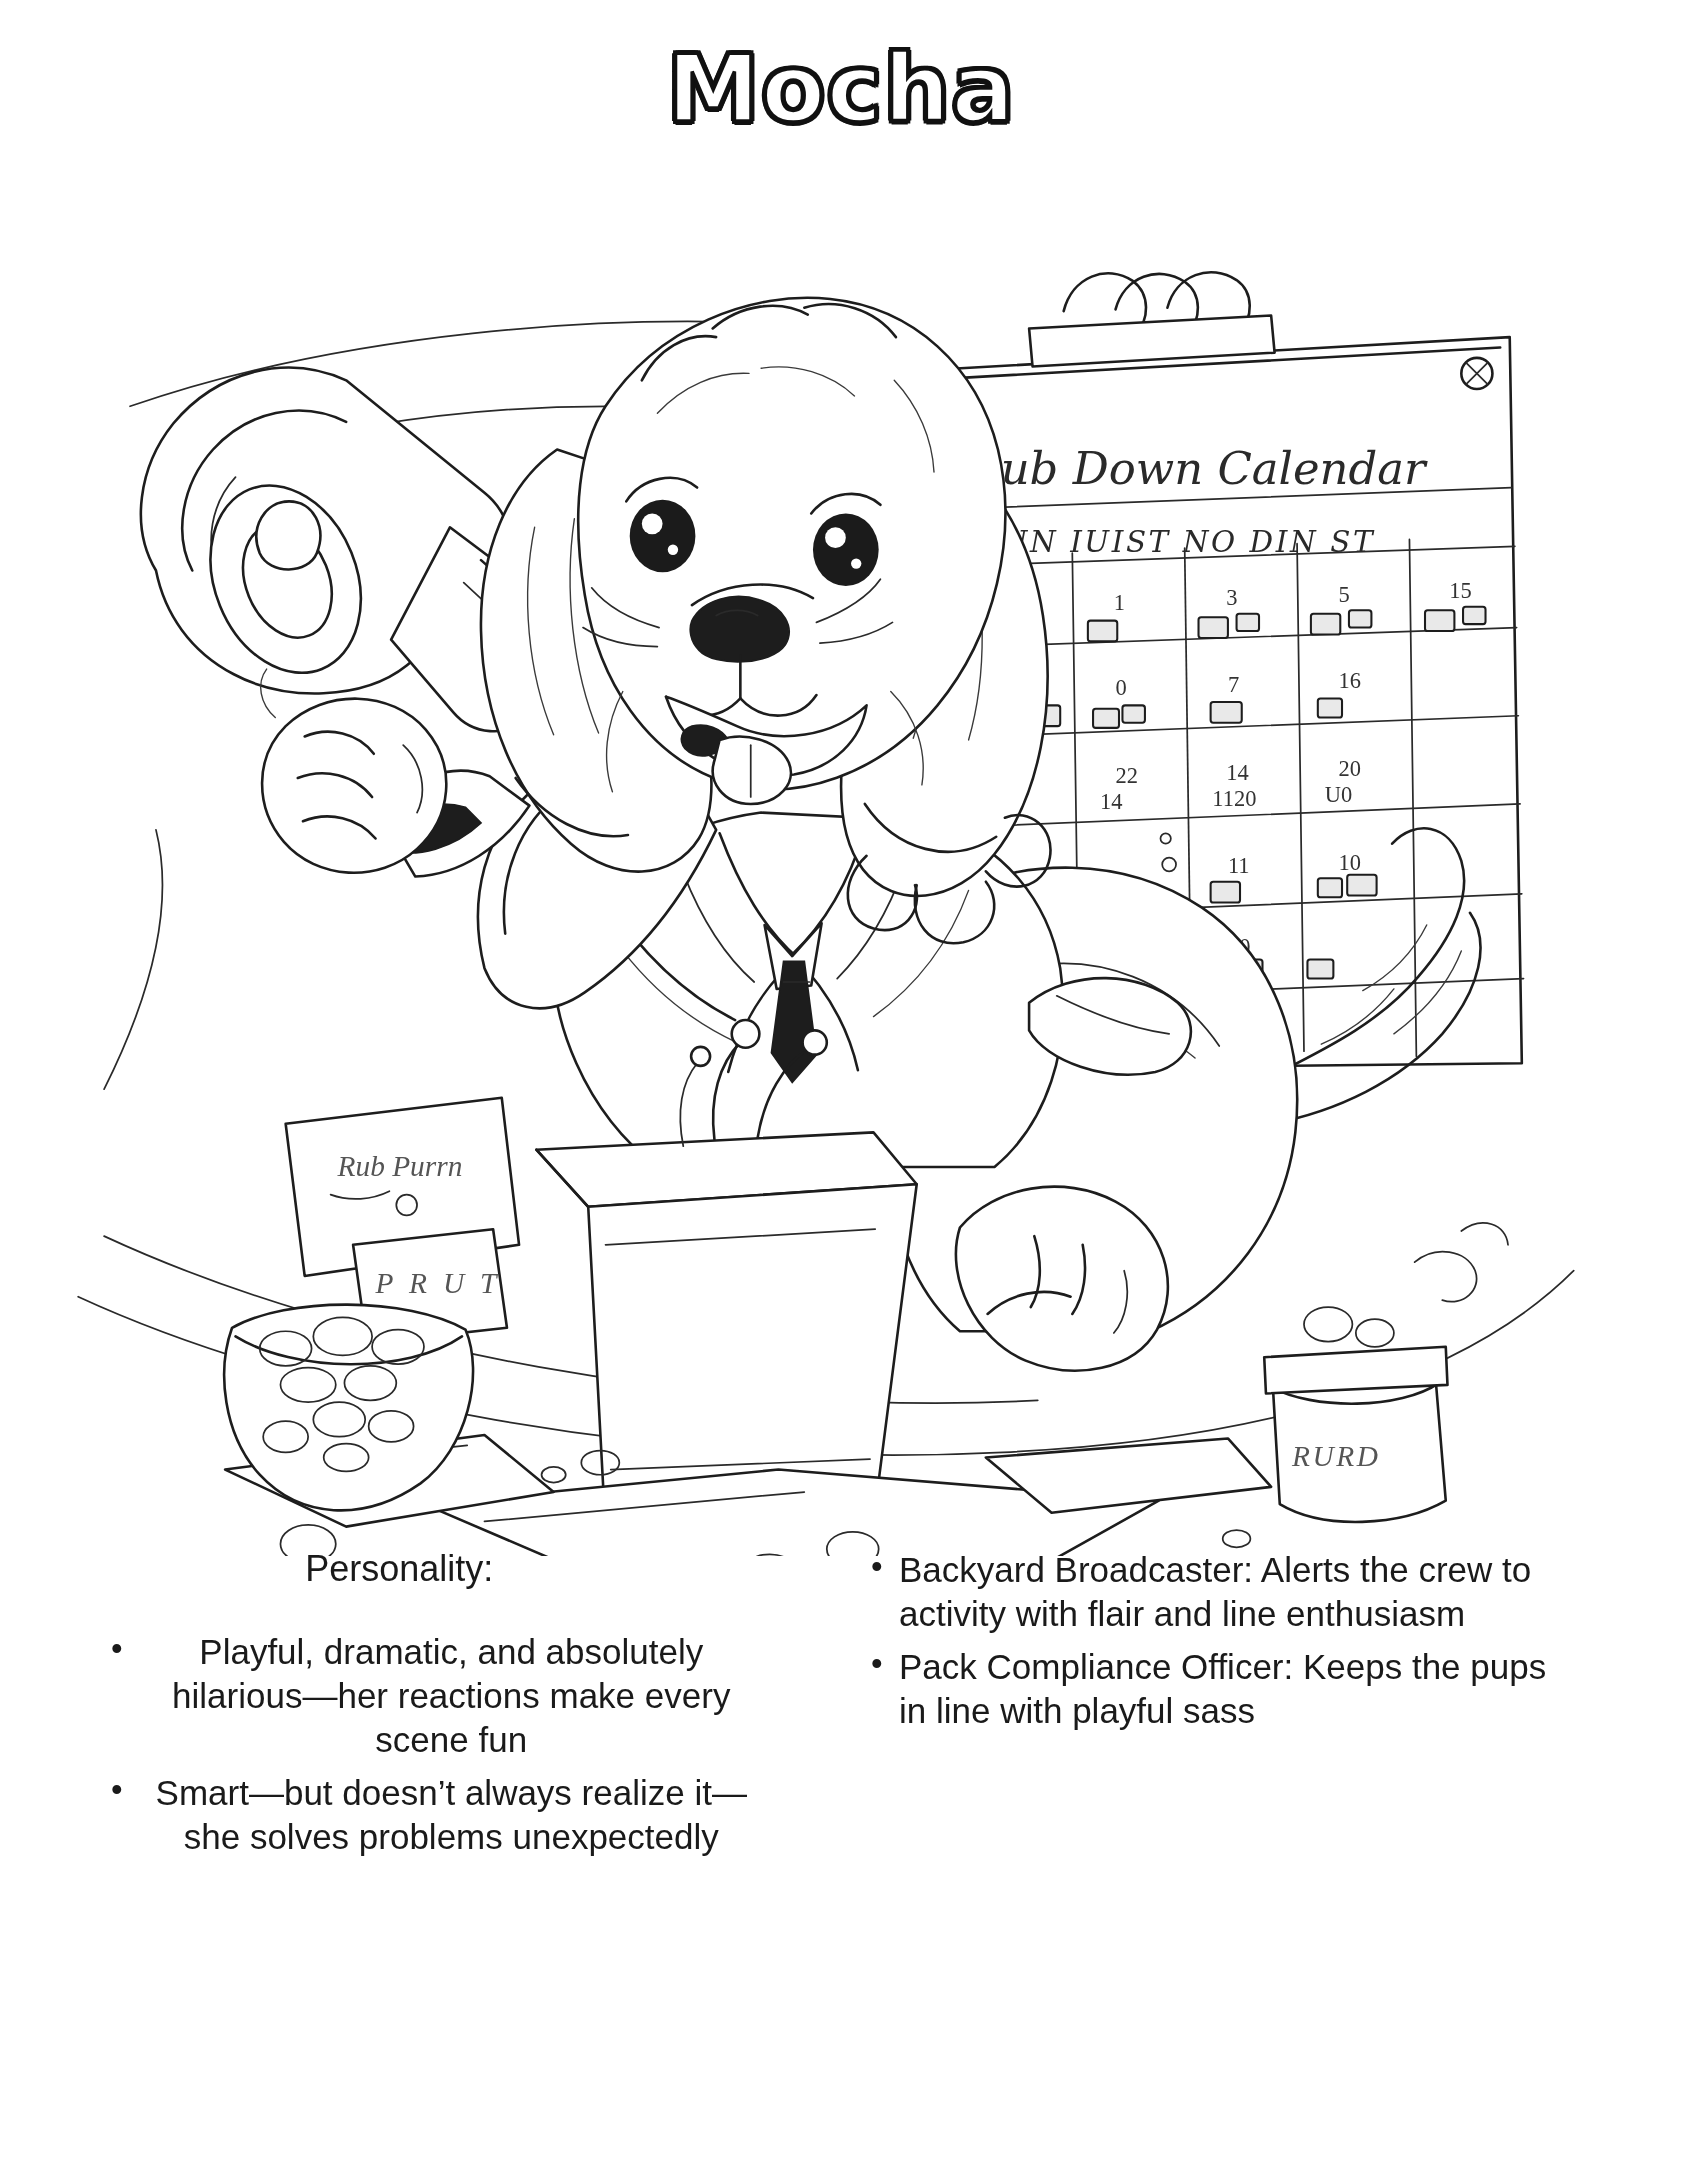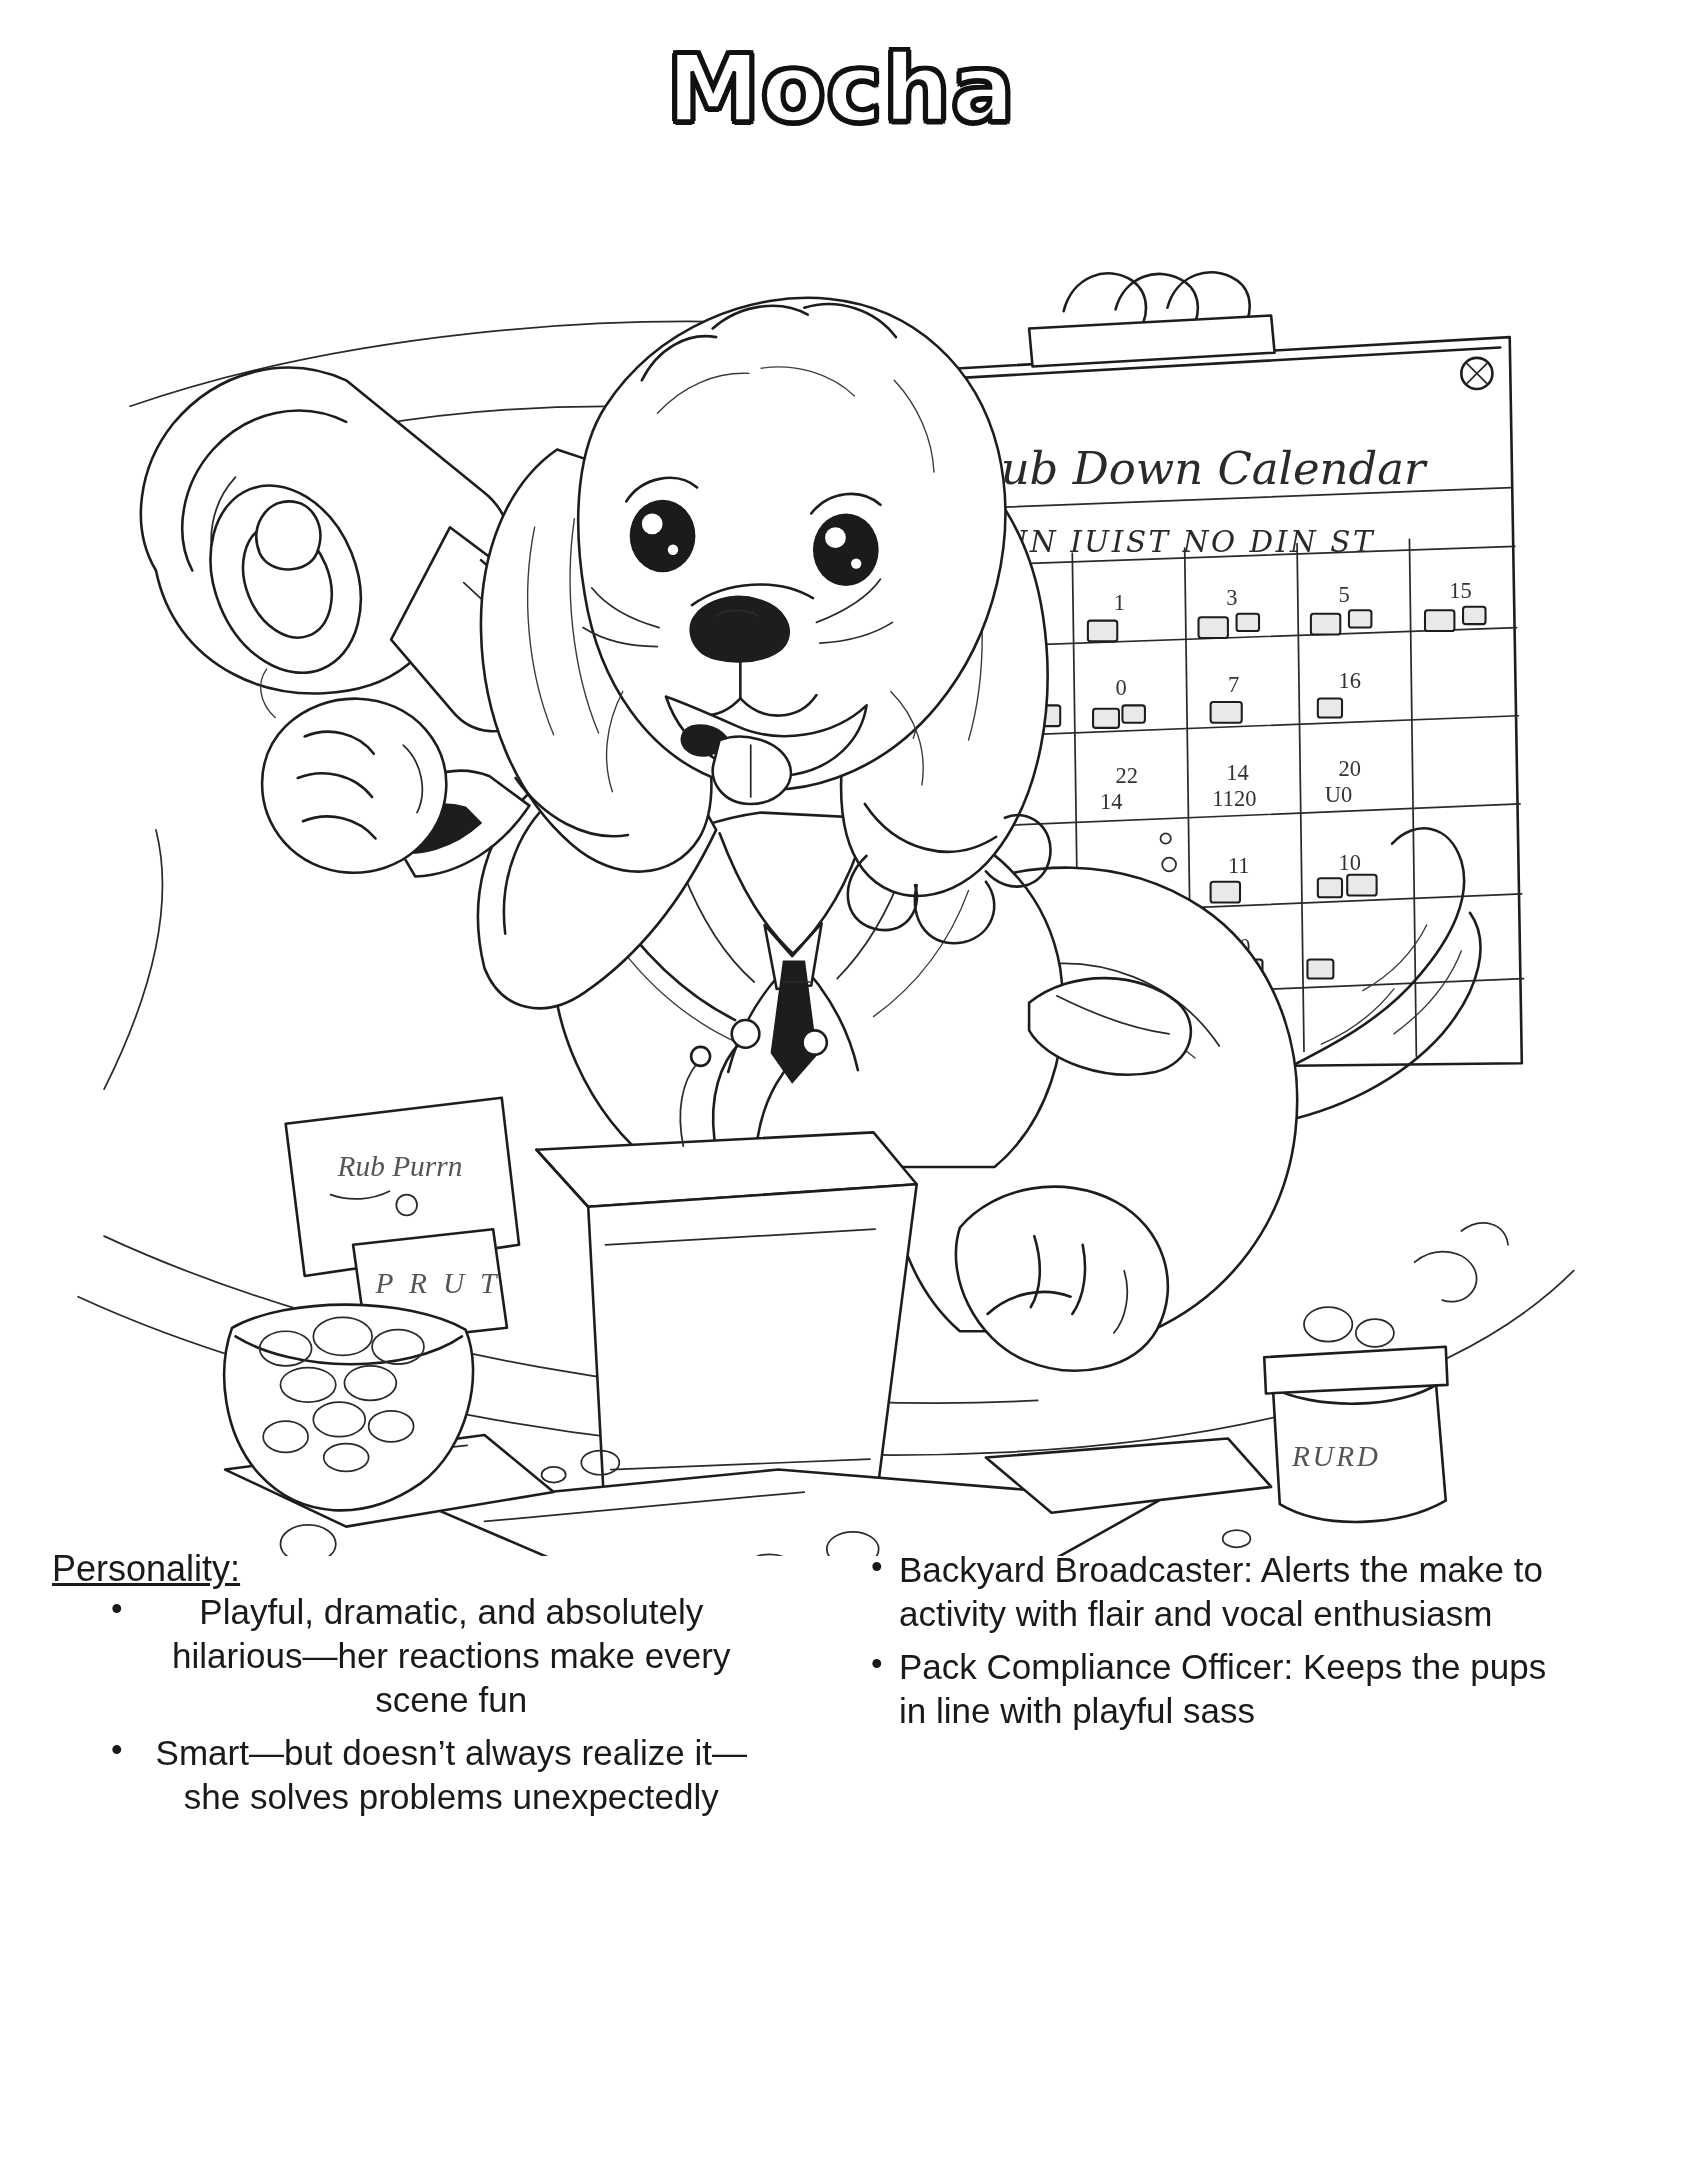--- a/index.html
+++ b/index.html
@@ -123,25 +123,25 @@
     width: 1683px;
     display: flex;
     box-sizing: border-box;
     padding: 0 52px;
   }
   .col {
     width: 50%;
     box-sizing: border-box;
   }
   .col-heading {
-    text-align: left;
+    text-align: center;
     font-size: 36px;
     font-weight: 400;
+    margin-bottom: 40px;
     color: #1a1a1a;
-    text-decoration: underline;
   }
   .col-left .col-heading { padding-right: 95px; }
   .col-right .col-heading { padding-left: 52px; }
 
   ul.bullets {
     list-style: none;
     margin: 0;
     padding: 0;
   }
   ul.bullets li {
@@ -490,20 +490,20 @@
     <div class="col col-left">
       <div class="col-heading">Personality:</div>
       <ul class="bullets">
         <li>Playful, dramatic, and absolutely hilarious—her reactions make every scene fun</li>
         <li>Smart—but doesn’t always realize it—she solves problems unexpectedly</li>
       </ul>
     </div>
 
     <div class="col col-right">
       <ul class="bullets">
-        <li>Backyard Broadcaster: Alerts the make to activity with flair and vocal enthusiasm</li>
+        <li>Backyard Broadcaster: Alerts the crew to activity with flair and line enthusiasm</li>
         <li>Pack Compliance Officer: Keeps the pups in line with playful sass</li>
       </ul>
     </div>
 
   </div>
 </div>
 
 
 </body></html>

